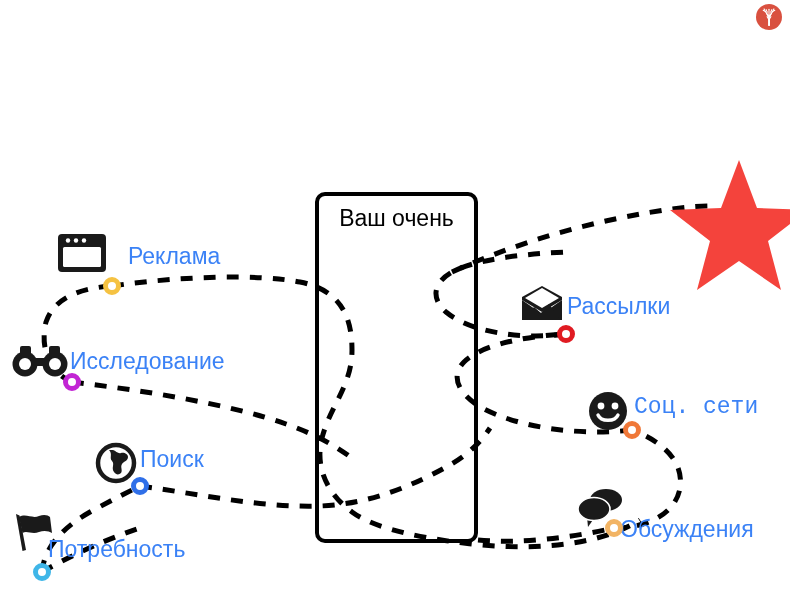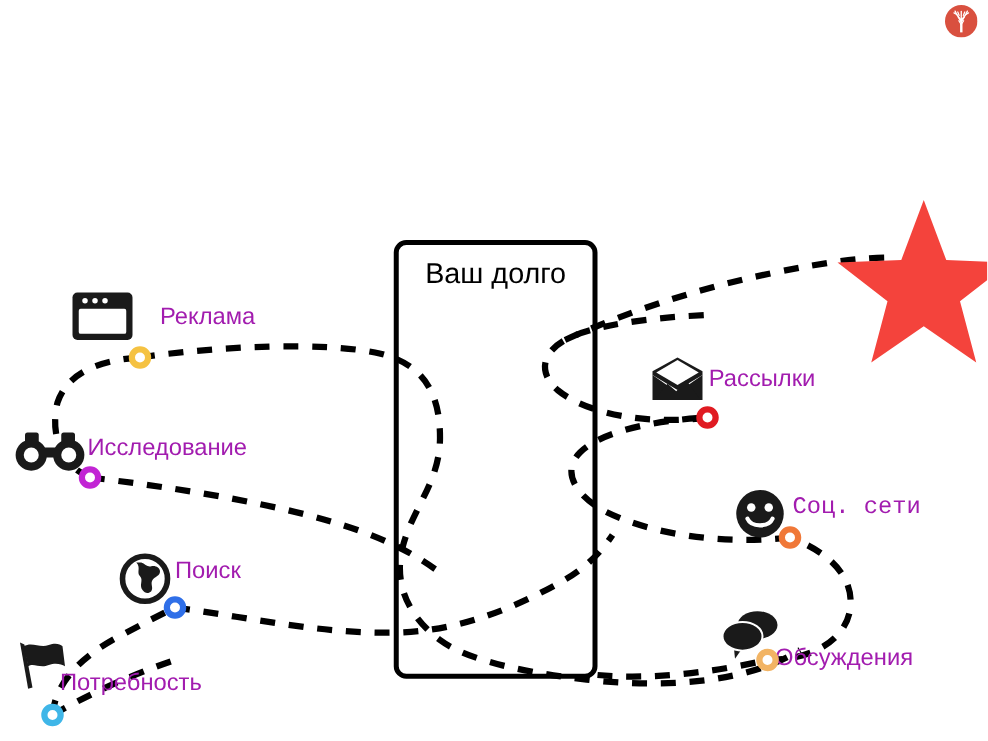--- a/index.html
+++ b/index.html
@@ -75,23 +75,23 @@
     color: #000000;
   }
   
   .touchpoint { position: absolute; }
   .tp-icon {
     position: absolute;
     color: #1a1a1a;
   }
   .tp-label {
     position: absolute;
-    font-size: 19px;
+    font-size: 23px;
     font-weight: 400;
-    color: #a21caf;
+    color: #3b82f6;
     white-space: nowrap;
   }
   .tp-dot {
     position: absolute;
     width: 18px;
     height: 18px;
     border-radius: 50%;
     box-sizing: border-box;
     border-width: 5px;
     border-style: solid;
@@ -153,21 +153,21 @@
              C 482 344, 528 336, 566 334"></path>
 
     <path class="journey-path" d="M 614 528 C 650 528, 676 512, 680 488 C 684 462, 664 442, 632 430"></path>
 
     <path class="journey-path" d="M 478 540 C 520 544, 570 538, 614 528"></path>
 
     <polygon fill="#F4433C" points="739,160 757,208 808,210 768,241 781,290 739,261 697,290 710,241 670,210 721,208"></polygon>
   </svg>
 
   <div id="site-box"></div>
-  <div id="site-box-label">Ваш долго</div>
+  <div id="site-box-label">Ваш очень</div>
 
   <div class="touchpoint">
     <span class="tp-icon" style="left:56px; top:232px;">
       <svg width="52" height="42" viewBox="0 0 52 42">
         <rect x="2" y="2" width="48" height="38" rx="4" fill="#1a1a1a"></rect>
         <rect x="7" y="15" width="38" height="20" rx="1.5" fill="#ffffff"></rect>
         <circle cx="12" cy="8.5" r="2.2" fill="#ffffff"></circle>
         <circle cx="20" cy="8.5" r="2.2" fill="#ffffff"></circle>
         <circle cx="28" cy="8.5" r="2.2" fill="#ffffff"></circle>
       </svg>

